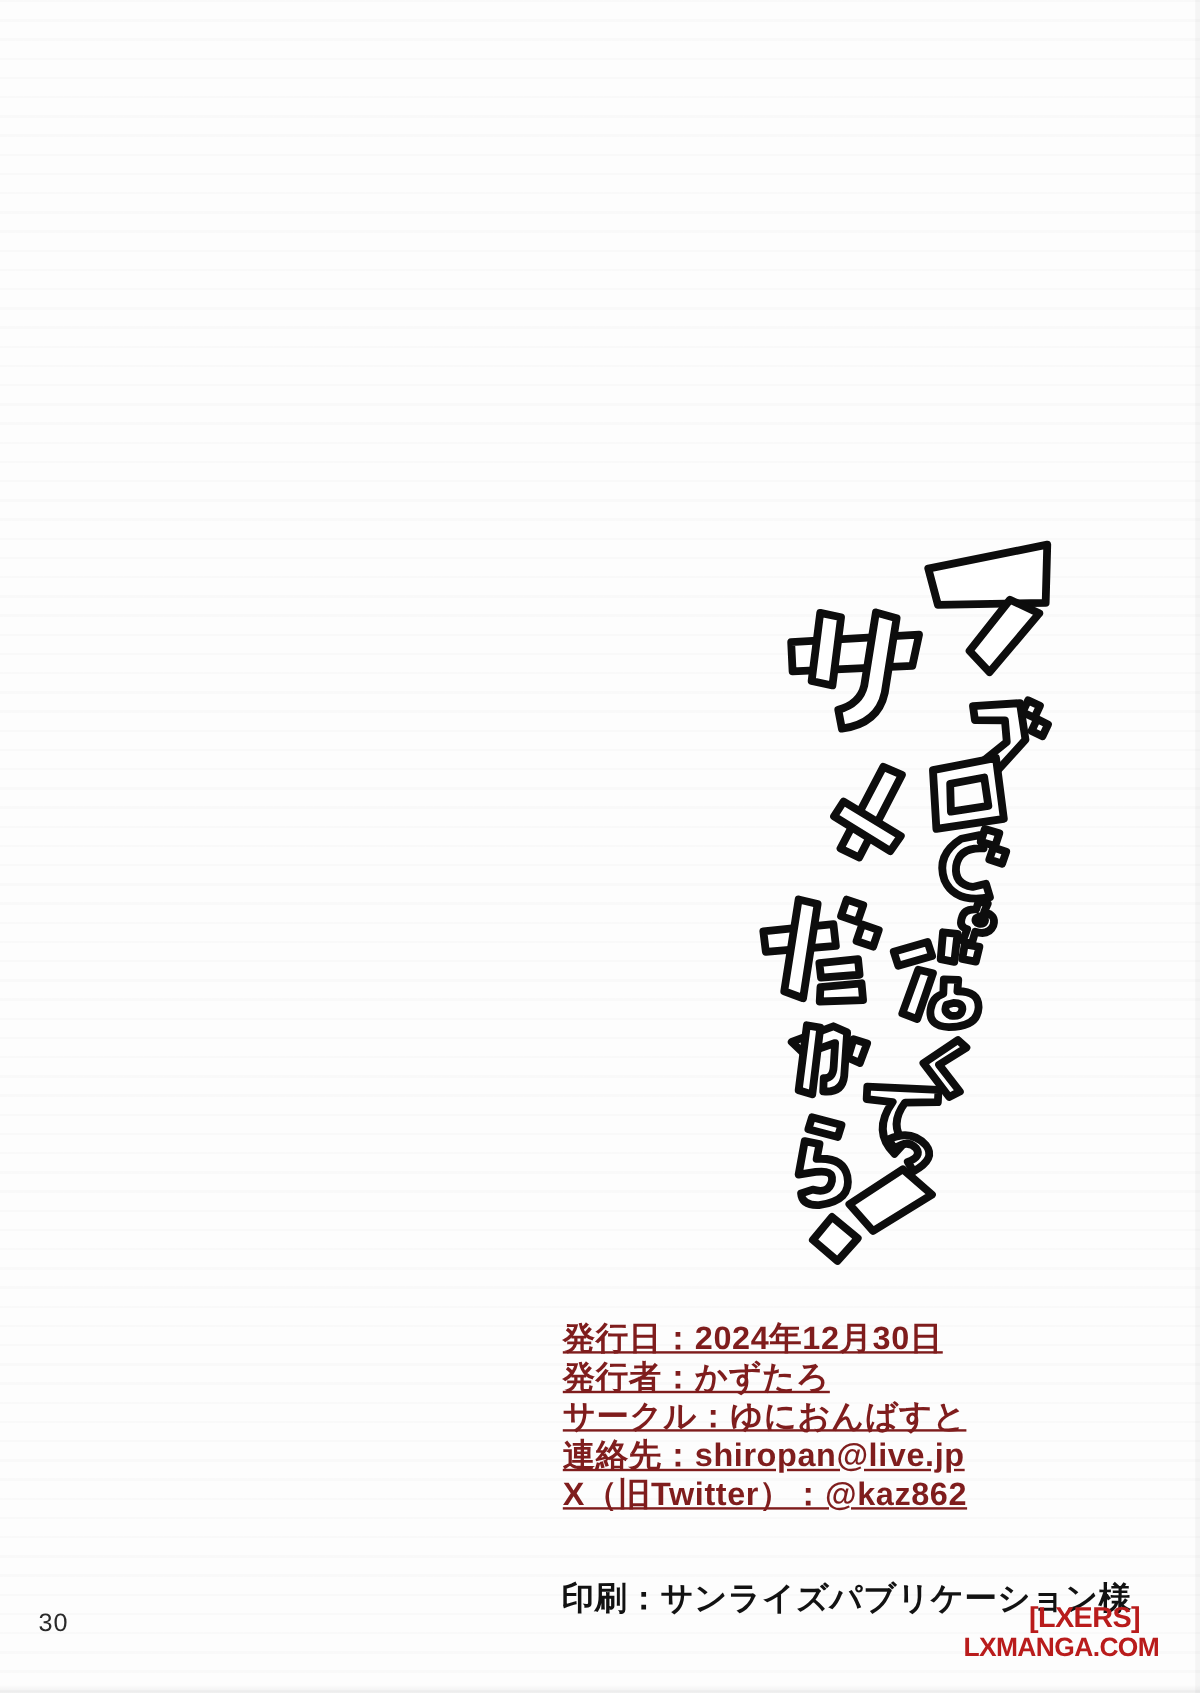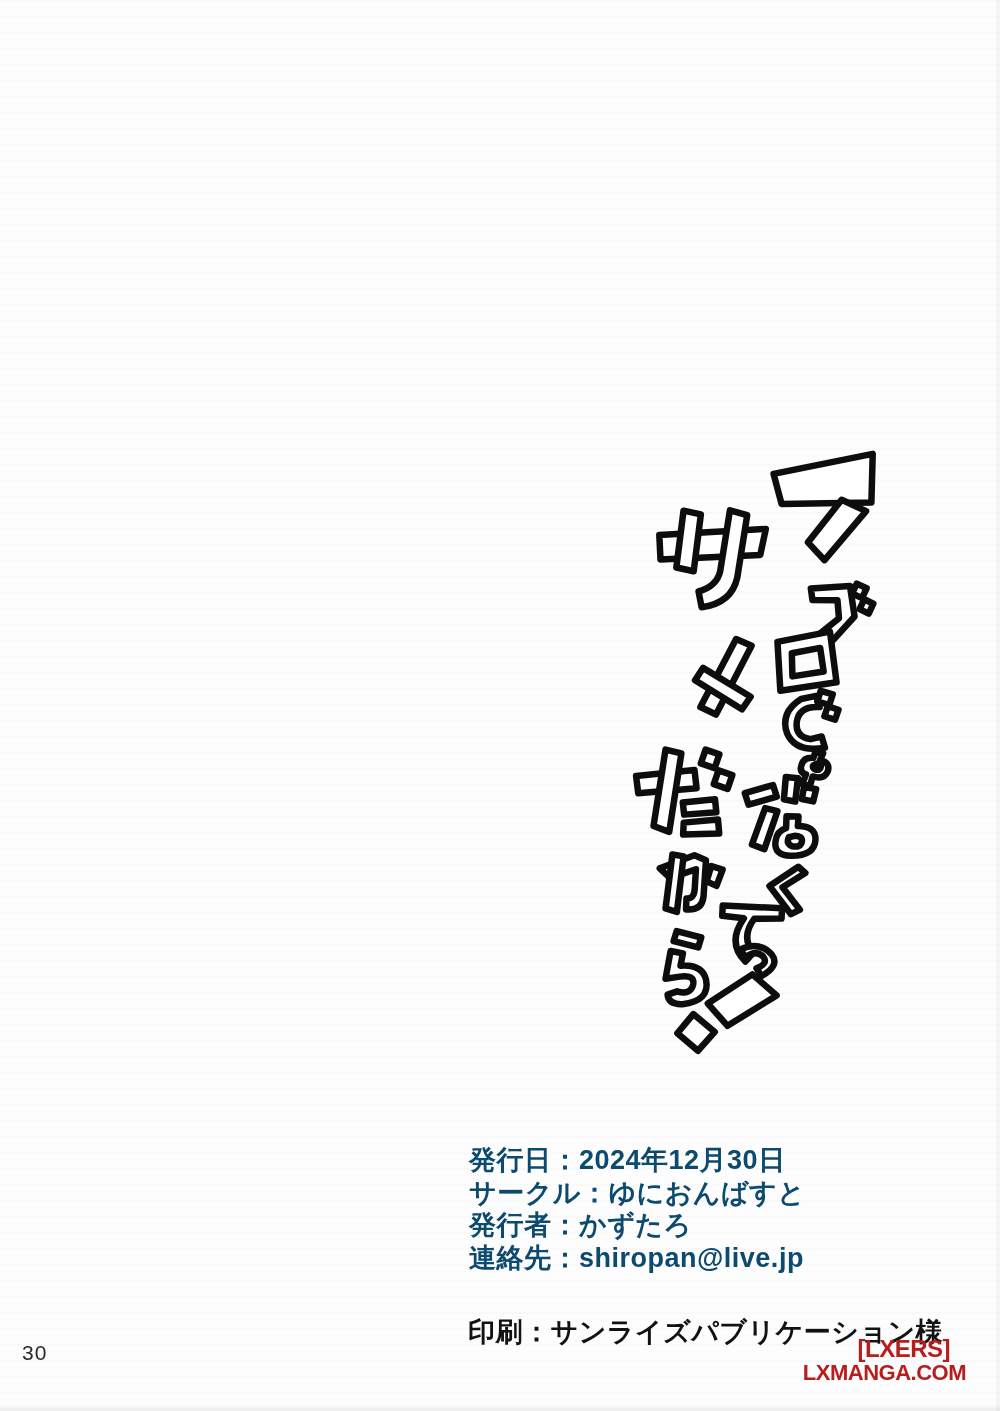--- a/index.html
+++ b/index.html
@@ -22,33 +22,33 @@
     background:linear-gradient(180deg,rgba(0,0,0,0),rgba(0,0,0,0.06));
   }
   .scan-shade-right{
     position:absolute;top:0;bottom:0;right:0;width:4px;
     background:rgba(0,0,0,0.03);
   }
   .title-logo{
     position:absolute;left:600px;top:428px;width:340px;height:660px;
   }
   .colophon{
-    position:absolute;left:469px;top:1144px;
-    color:#0c4a6e;font-weight:bold;font-size:27px;line-height:32.6px;
-    letter-spacing:0.5px;white-space:nowrap;
+    position:absolute;left:469px;top:1099px;
+    color:#7f1d1d;font-weight:bold;font-size:27px;line-height:32.6px;
+    letter-spacing:0.5px;white-space:nowrap;text-decoration:underline;
   }
   .colophon-line{height:32.6px;}
   .printing-line{
     position:absolute;left:468px;top:1314px;
     color:#121212;font-weight:bold;font-size:27px;letter-spacing:0.5px;
     white-space:nowrap;
     text-align:center;
   }
   .page-number{
-    position:absolute;left:22px;top:1341px;
+    position:absolute;left:32px;top:1341px;
     color:#2a2a2a;font-size:21px;letter-spacing:1px;
   }
   .watermark{
     position:absolute;right:34px;top:1336px;text-align:right;
     color:#b91c1c;font-weight:bold;line-height:1.05;
     letter-spacing:-0.5px;
   }
   .watermark .wm-line1{font-size:24px;margin-right:16px;}
   .watermark .wm-line2{font-size:22px;}
 </style>
@@ -121,23 +121,24 @@
         <path d="M8 34 Q38 6 70 24 Q94 40 64 72 L50 60 Q70 44 56 34 Q38 24 22 46 Z" fill="#ffffff" stroke="#0d0d0d" stroke-width="13.00" stroke-linejoin="round" fill-rule="evenodd"></path>
       </g>
       <g transform="translate(702,952) rotate(22) scale(0.95)">
         <path d="M58 2 L90 13 L54 62 L26 48 Z" fill="#ffffff" stroke="#0d0d0d" stroke-width="6.84" stroke-linejoin="round" fill-rule="evenodd"></path>
         <path d="M16 64 L44 73 L35 98 L8 89 Z" fill="#ffffff" stroke="#0d0d0d" stroke-width="6.84" stroke-linejoin="round" fill-rule="evenodd"></path>
       </g>
     </svg>
 
   <div class="colophon">
       <div class="colophon-line">発行日：2024年12月30日</div>
+      <div class="colophon-line">発行者：かずたろ</div>
       <div class="colophon-line">サークル：ゆにおんばすと</div>
-      <div class="colophon-line">発行者：かずたろ</div>
       <div class="colophon-line">連絡先：shiropan@live.jp</div>
+      <div class="colophon-line">X（旧Twitter）：@kaz862</div>
     </div>
 
   <div class="printing-line">印刷：サンライズパブリケーション様</div>
 
   <div class="page-number">30</div>
 
   <div class="watermark">
     <div class="wm-line1">[LXERS]</div>
     <div class="wm-line2">LXMANGA.COM</div>
   </div>

